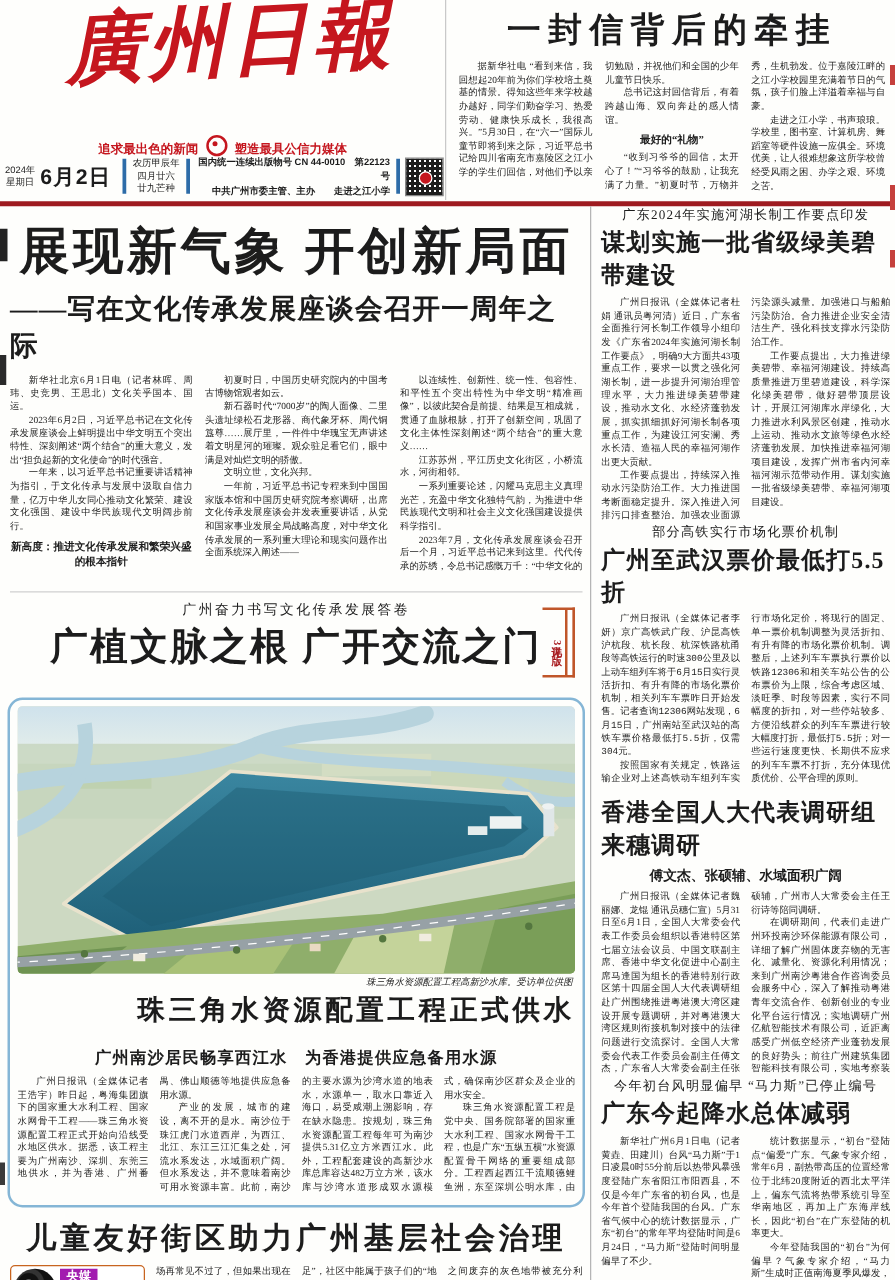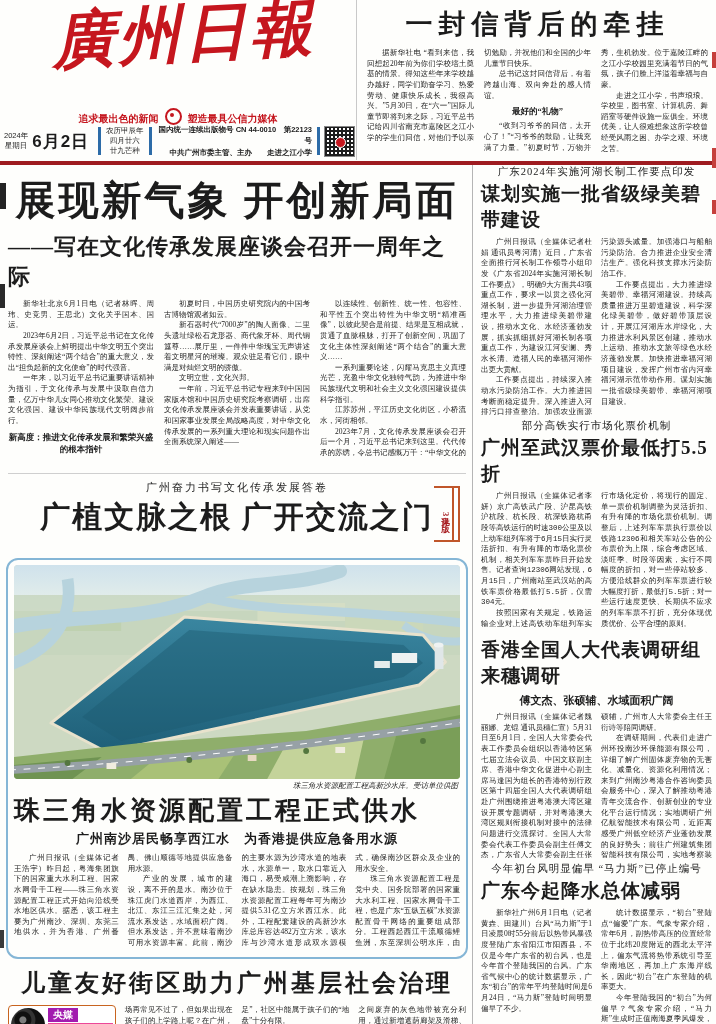--- a/index.html
+++ b/index.html
@@ -51,21 +51,21 @@
   .banner .kick{text-align:center;font-size:11px;letter-spacing:2px;margin:0 0 2px;}
   .banner h1{margin:0;text-align:center;font-size:30px;font-weight:900;letter-spacing:2px;}
   .see3{position:absolute;right:6px;top:12px;width:24px;height:52px;border:2px solid #c0562a;
         border-left:none;box-shadow:inset -4px 0 0 #fff,inset -6px 0 0 #c0562a;
         display:flex;align-items:center;justify-content:center;}
   .see3 span{writing-mode:vertical-rl;font-size:8.5px;font-weight:bold;color:#a81e22;letter-spacing:1px;}
   
   .waterbox{margin:6px 4px 0 6px;border:2px solid #85b6d6;border-radius:12px;padding:5px 6px 4px;}
   .photo{width:100%;height:214px;display:block;border-radius:4px;}
   .caption{text-align:right;font-size:7.5px;margin:2px 2px 2px 0;font-style:italic;}
-  .waterbox h1{margin:2px 0 2px;text-align:left;font-size:26px;font-weight:900;letter-spacing:3px;}
+  .waterbox h1{margin:2px 0 14px;text-align:right;font-size:22px;font-weight:900;letter-spacing:3px;}
   .waterbox h2{margin:0 0 5px;text-align:center;font-size:13px;font-weight:bold;letter-spacing:1px;}
   .water-body{height:100px;overflow:hidden;column-count:4;column-gap:9px;}
   
   .children{margin:8px 6px 0 8px;}
   .children h1{margin:0 0 6px;text-align:center;font-size:24px;font-weight:900;letter-spacing:3px;}
   .children-body{height:96px;overflow:hidden;column-count:4;column-gap:9px;}
   .cctv-logo{break-inside:avoid;width:100%;margin-bottom:3px;}
   .logo-row{display:flex;align-items:center;border:1px solid #c8641f;border-radius:4px;
             padding:2px;background:#fff;}
   .lens{width:34px;height:34px;flex:none;border-radius:50%;
@@ -148,22 +148,22 @@
         <div class="feature-body btxt">
           <p>新华社北京6月1日电（记者林晖、周玮、史竞男、王思北）文化关乎国本、国运。</p>
           <p>2023年6月2日，习近平总书记在文化传承发展座谈会上鲜明提出中华文明五个突出特性、深刻阐述“两个结合”的重大意义，发出“担负起新的文化使命”的时代强音。</p>
           <p>一年来，以习近平总书记重要讲话精神为指引，于文化传承与发展中汲取自信力量，亿万中华儿女同心推动文化繁荣、建设文化强国、建设中华民族现代文明阔步前行。</p>
           <p class="subhead">新高度：推进文化传承发展和繁荣兴盛的根本指针</p>
           <p>初夏时日，中国历史研究院内的中国考古博物馆观者如云。</p>
           <p>新石器时代“7000岁”的陶人面像、二里头遗址绿松石龙形器、商代象牙杯、周代铜簋尊……展厅里，一件件中华瑰宝无声讲述着文明星河的璀璨。观众驻足看它们，眼中满是对灿烂文明的骄傲。</p>
           <p>文明立世，文化兴邦。</p>
           <p>一年前，习近平总书记专程来到中国国家版本馆和中国历史研究院考察调研，出席文化传承发展座谈会并发表重要讲话，从党和国家事业发展全局战略高度，对中华文化传承发展的一系列重大理论和现实问题作出全面系统深入阐述——</p>
           <p>以连续性、创新性、统一性、包容性、和平性五个突出特性为中华文明“精准画像”，以彼此契合是前提、结果是互相成就，贯通了血脉根脉，打开了创新空间，巩固了文化主体性深刻阐述“两个结合”的重大意义……</p>
+          <p>江苏苏州，平江历史文化街区，小桥流水，河街相邻。</p>
           <p>一系列重要论述，闪耀马克思主义真理光芒，充盈中华文化独特气韵，为推进中华民族现代文明和社会主义文化强国建设提供科学指引。</p>
-          <p>江苏苏州，平江历史文化街区，小桥流水，河街相邻。</p>
           <p>2023年7月，文化传承发展座谈会召开后一个月，习近平总书记来到这里。代代传承的苏绣，令总书记感慨万千：“中华文化的传承力有多强，通过这个苏绣就可以看出来。像这样的功夫，充分体现出中国人的韧性、耐心和定力，这是中华民族精神的一部分。”</p>
 
         </div>
       </div>
 
       <div class="banner">
         <p class="kick">广州奋力书写文化传承发展答卷</p>
         <h1>广植文脉之根 广开交流之门</h1>
         <div class="see3">
           <span>详见3版</span>

